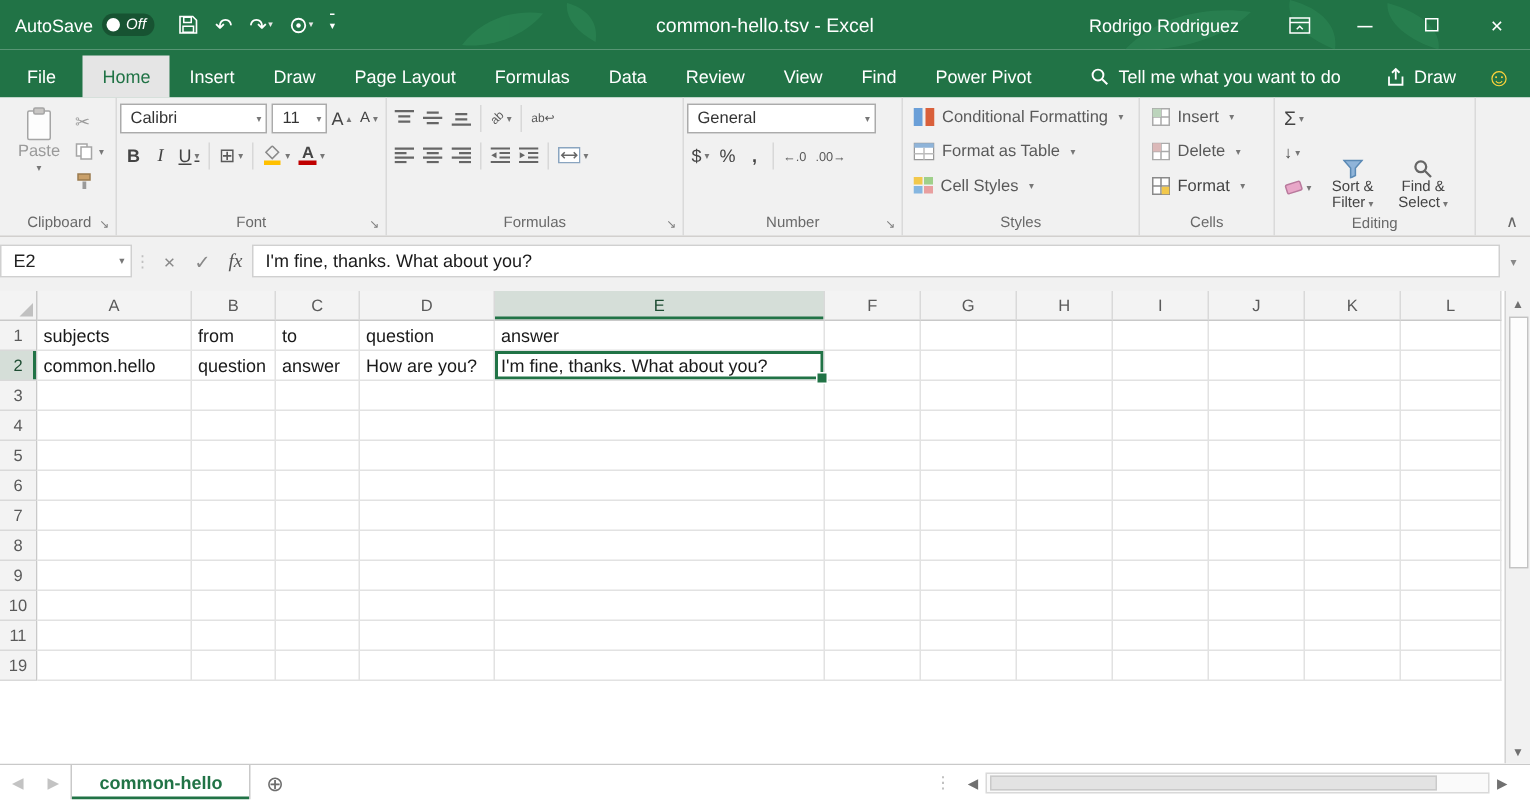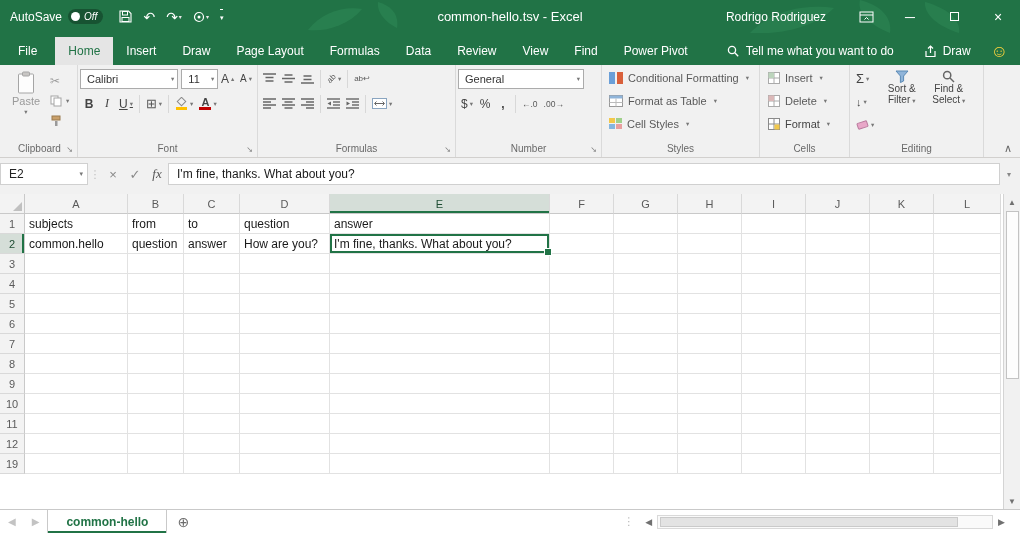--- a/index.html
+++ b/index.html
@@ -58,21 +58,21 @@
 .txticon{font-size:8px;color:#595959;line-height:9px;}
 .rot{display:inline-block;transform:rotate(-45deg);}
 .fontcolor{display:inline-flex;flex-direction:column;align-items:center;line-height:10px;}
 .fontcolor .letter{font-size:11px;font-weight:bold;color:#444;}
 .colorbar{width:12px;height:3px;}
 .red{background:#c00000;}
 .stylerow{display:flex;align-items:center;gap:5px;height:23px;padding:0 5px;font-size:11px;color:#595959;white-space:nowrap;}
 .cellrow{display:flex;align-items:center;gap:5px;height:23px;padding:0 6px;font-size:11px;color:#595959;white-space:nowrap;}
 .ed-col{display:flex;flex-direction:column;padding-top:1px;}
 .ed-mini{height:23px;display:flex;align-items:center;padding:0 4px;font-size:13px;color:#444;}
-.ed-big{width:47px;display:flex;flex-direction:column;align-items:center;font-size:10px;line-height:11px;color:#444;padding-top:4px;text-align:center;}
+.ed-big{width:47px;display:flex;flex-direction:column;align-items:center;font-size:10px;line-height:11px;color:#444;padding-top:4px;text-align:center;margin-top:36px;}
 .collapse{position:absolute;right:8px;bottom:3px;color:#666;font-size:11px;line-height:11px;}
 .decimals{font-size:8.5px;color:#595959;letter-spacing:0;}
 
 
 .formulabar{height:36px;background:#f1f1f1;display:flex;align-items:center;padding:3px 2px 7px 0;flex-shrink:0;}
 .namebox{width:88px;height:22px;background:#fff;border:1px solid #d0d0d0;display:flex;align-items:center;padding:0 4px 0 8px;font-size:12px;color:#222;}
 .namebox .dd{margin-left:auto;font-size:7px;}
 .fb-sep{width:14px;text-align:center;color:#c0c0c0;font-size:11px;}
 .fb-btn{width:22px;height:22px;display:flex;align-items:center;justify-content:center;color:#888;font-size:13px;}
 .fx{font-style:italic;font-family:"Liberation Serif",serif;color:#555;}
@@ -760,35 +760,20 @@
           <div class="cell" style="width: 220px;"></div>
           <div class="cell" style="width: 64px;"></div>
           <div class="cell" style="width: 64px;"></div>
           <div class="cell" style="width: 64px;"></div>
           <div class="cell" style="width: 64px;"></div>
           <div class="cell" style="width: 64px;"></div>
           <div class="cell" style="width: 64px;"></div>
           <div class="cell" style="width: 67px;"></div>
         </div>
         <div class="grow">
-          <div class="rowhdr">12</div>
-          <div class="cell" style="width: 103px;"></div>
-          <div class="cell" style="width: 56px;"></div>
-          <div class="cell" style="width: 56px;"></div>
-          <div class="cell" style="width: 90px;"></div>
-          <div class="cell" style="width: 220px;"></div>
-          <div class="cell" style="width: 64px;"></div>
-          <div class="cell" style="width: 64px;"></div>
-          <div class="cell" style="width: 64px;"></div>
-          <div class="cell" style="width: 64px;"></div>
-          <div class="cell" style="width: 64px;"></div>
-          <div class="cell" style="width: 64px;"></div>
-          <div class="cell" style="width: 67px;"></div>
-        </div>
-        <div class="grow">
           <div class="rowhdr">19</div>
           <div class="cell" style="width: 103px;"></div>
           <div class="cell" style="width: 56px;"></div>
           <div class="cell" style="width: 56px;"></div>
           <div class="cell" style="width: 90px;"></div>
           <div class="cell" style="width: 220px;"></div>
           <div class="cell" style="width: 64px;"></div>
           <div class="cell" style="width: 64px;"></div>
           <div class="cell" style="width: 64px;"></div>
           <div class="cell" style="width: 64px;"></div>

